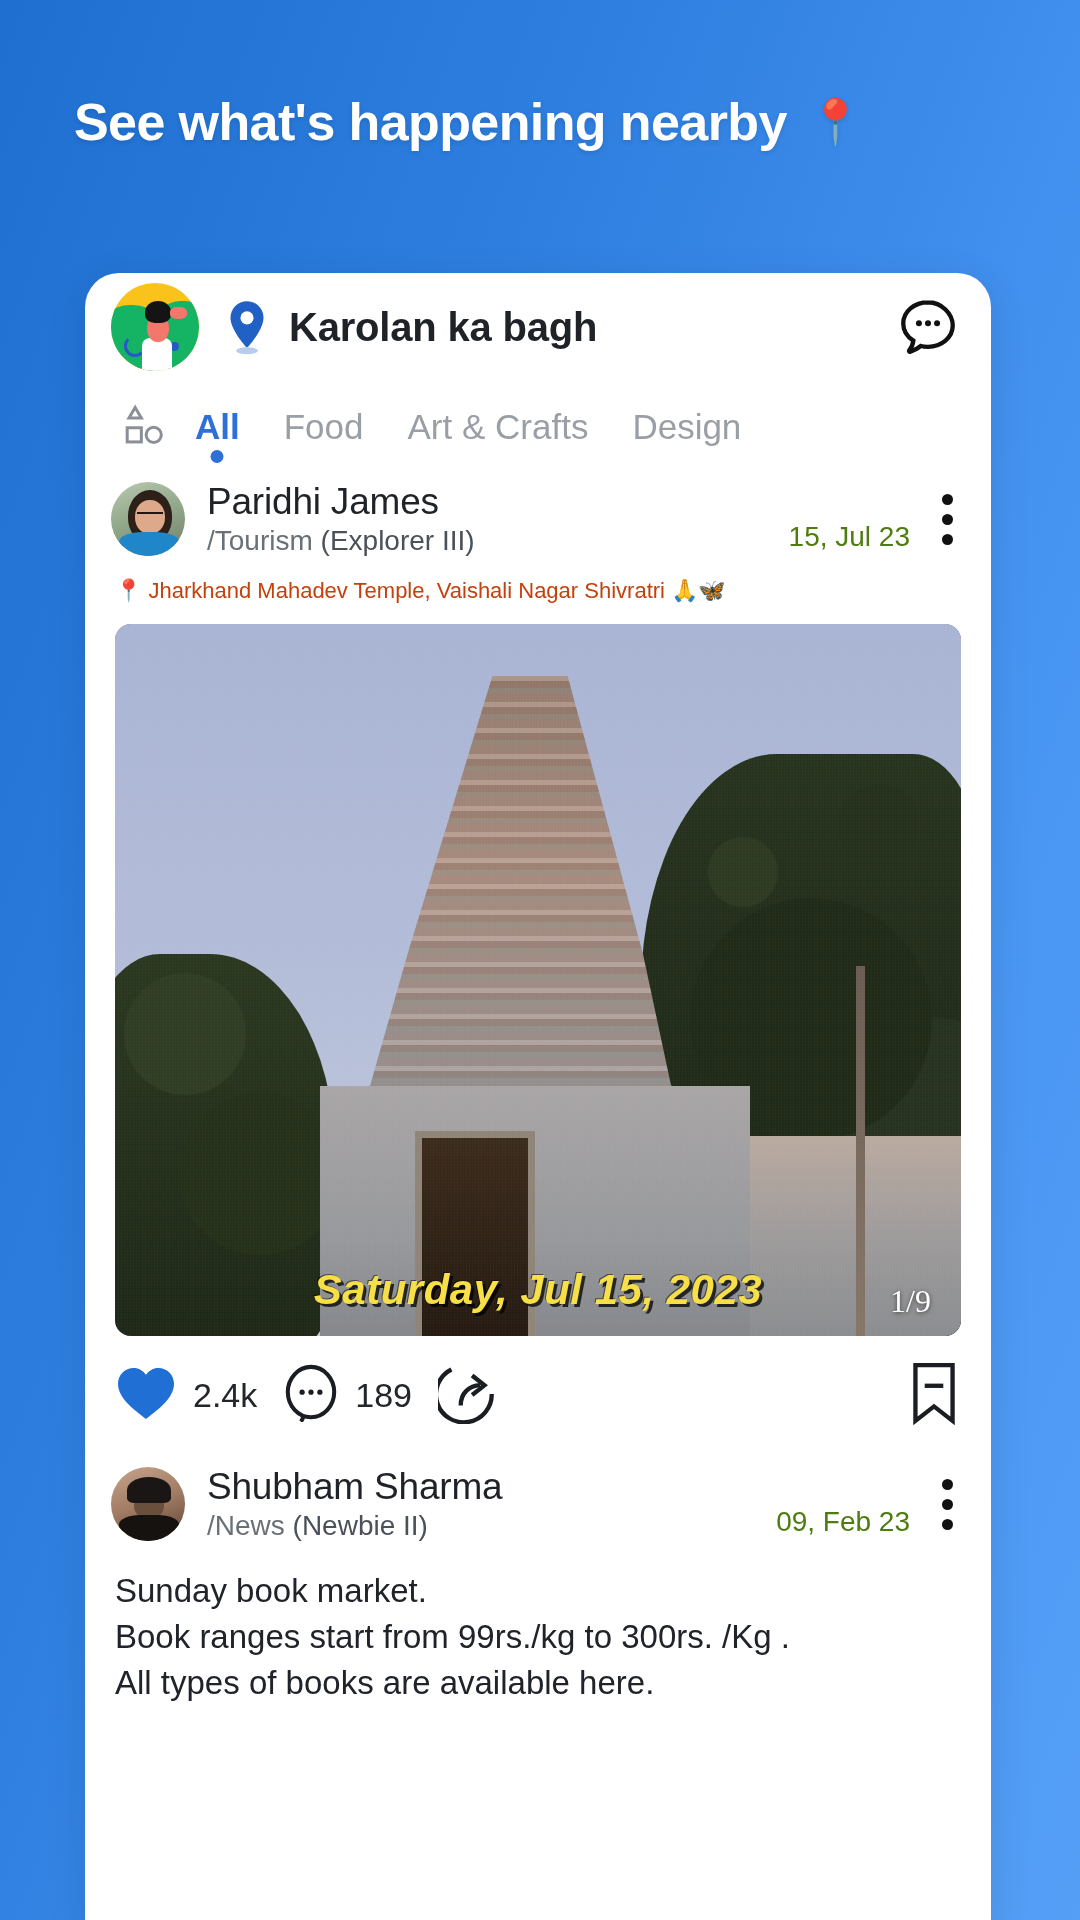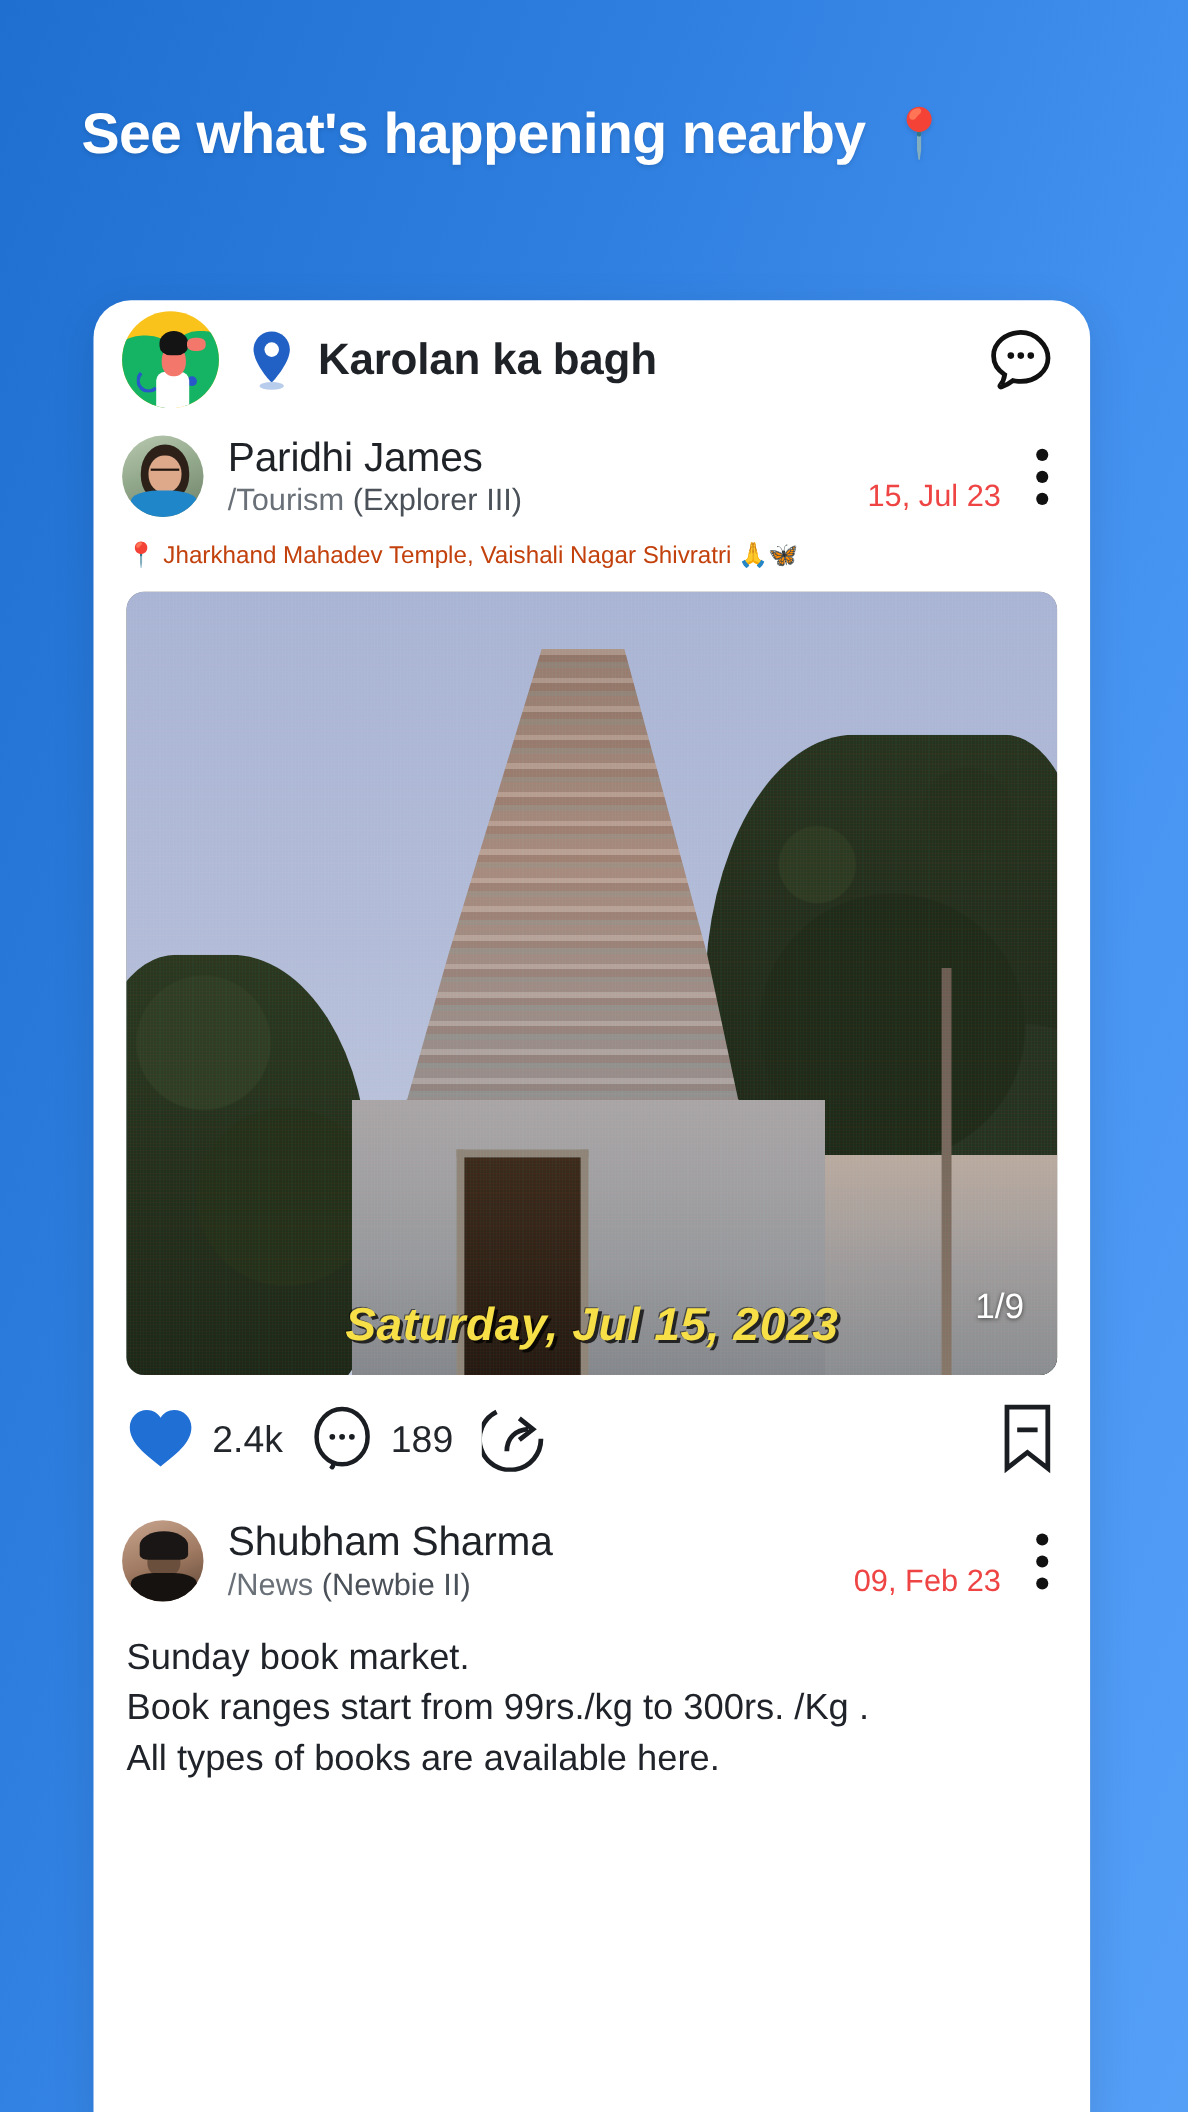--- a/index.html
+++ b/index.html
@@ -155,21 +155,21 @@
   .post-name {
     font-size:37px; color:#1f2328; line-height:1.12;
     letter-spacing:-0.2px;
   }
   .post-sub {
     font-size:28px; color:#4b5158; margin-top:3px;
   }
   .post-sub .handle { color:#6a7077; }
   .post-date {
     margin-left:auto; align-self:flex-end;
-    font-size:28px; color:#ef4444; white-space:nowrap;
+    font-size:28px; color:#4d7c0f; white-space:nowrap;
     padding-bottom:4px;
   }
   .kebab {
     margin-left:24px; flex:none; align-self:center;
     display:flex; flex-direction:column; gap:9px;
     padding:4px 8px;
   }
   .kebab i { width:11px; height:11px; border-radius:50%; background:#111; display:block; }
 
   .post-caption {
@@ -249,23 +249,24 @@
   }
   .photo-date {
     position:absolute; left:0; right:0; bottom:22px;
     text-align:center;
     font-size:42px; font-weight:bold; font-style:italic;
     color:#f7e047;
     text-shadow:3px 3px 0 rgba(0,0,0,0.75), -1px -1px 0 rgba(0,0,0,0.5);
     letter-spacing:0.5px;
   }
   .photo-count {
-    position:absolute; right:30px; bottom:44px;
+    position:absolute; right:30px; bottom:16px;
     font-size:32px; color:#ffffff;
     text-shadow:0 1px 4px rgba(0,0,0,0.6);
+    font-family:Liberation Serif, serif;
   }
 
   
   .actions {
     display:flex; align-items:center;
     padding:24px 30px 22px 30px;
     gap:26px;
   }
   .act { display:flex; align-items:center; gap:16px; }
   .act-count { font-size:34px; color:#23272c; }
@@ -310,20 +311,42 @@
     <span class="loc-chat">
       <svg width="66" height="66" viewBox="0 0 32 32">
           <path d="M16 4C9.4 4 4 8.6 4 14.3c0 3.4 1.9 6.4 4.9 8.3-.2 1.6-.9 3.4-2 4.7-.3.4.1.9.5.7 2.3-.8 4-1.9 5.1-2.8 1.1.3 2.3.4 3.5.4 6.6 0 12-4.6 12-10.3S22.6 4 16 4z" fill="none" stroke="#111" stroke-width="2.1"></path>
           <circle cx="11.6" cy="14.2" r="1.45" fill="#111"></circle>
           <circle cx="16" cy="14.2" r="1.45" fill="#111"></circle>
           <circle cx="20.4" cy="14.2" r="1.45" fill="#111"></circle>
         </svg>
     </span>
   </div>
 
+  <div class="tabs">
+    <span class="shapes-icon">
+      <svg width="46" height="46" viewBox="0 0 26 26">
+          <path d="M8 2.5 L11.5 8.5 H4.5 Z" fill="none" stroke="#8b9098" stroke-width="1.7"></path>
+          <rect x="3.5" y="14" width="8" height="8" fill="none" stroke="#8b9098" stroke-width="1.7"></rect>
+          <circle cx="18.5" cy="18" r="4.3" fill="none" stroke="#8b9098" stroke-width="1.7"></circle>
+        </svg>
+    </span>
+    <div class="tab active">
+      <span>All</span>
+      <span class="tab-dot"></span>
+    </div>
+    <div class="tab">
+      <span>Food</span>
+    </div>
+    <div class="tab">
+      <span>Art &amp; Crafts</span>
+    </div>
+    <div class="tab">
+      <span>Design</span>
+    </div>
+  </div>
 
   <div class="post">
     <div class="post-head">
       <div class="pfp pfp-1">
         <span class="p-hair"></span>
           <span class="p-face"></span>
           <span class="p-glass"></span>
           <span class="p-scarf"></span>
       </div>
       <div class="post-id">

